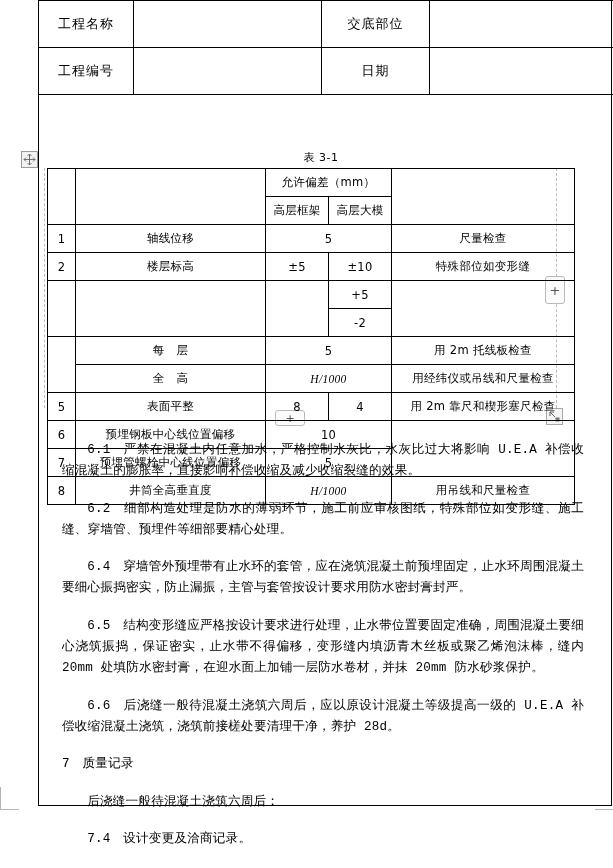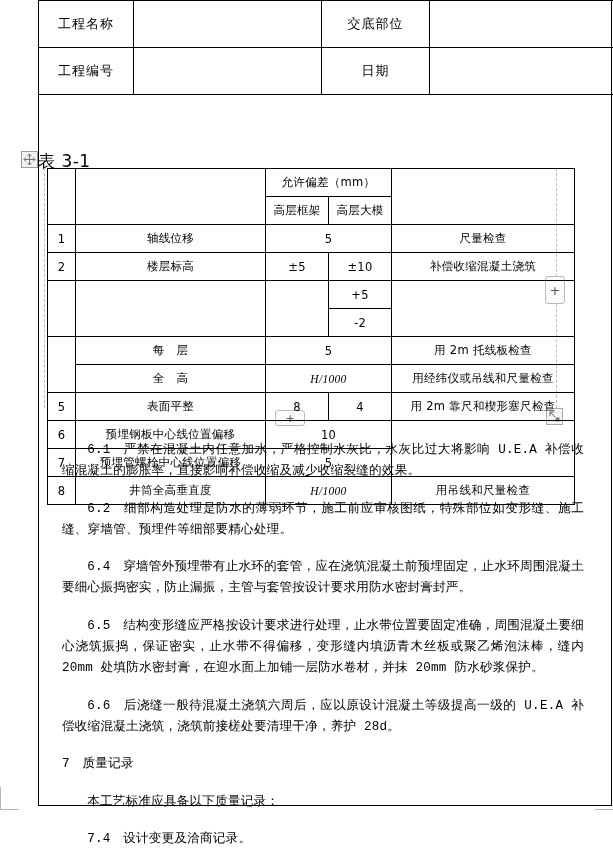--- a/index.html
+++ b/index.html
@@ -60,22 +60,22 @@
   #header-table .c2 { width: 185px; }
   #header-table .c3 { width: 105px; margin-top: 34px; }
   #header-table .c4 { width: 192px; }
 
   
   #table-caption {
     position: absolute;
     left: 38px;
     top: 150px;
     width: 566px;
-    text-align: left;
-    font-size: 17px;
+    text-align: center;
+    font-size: 11px;
     letter-spacing: .5px;
   }
 
   
   #table-move-handle {
     position: absolute;
     left: 21px;
     top: 151px;
     width: 17px;
     height: 17px;
@@ -266,21 +266,21 @@
     <td>轴线位移</td>
     <td colspan="2">5</td>
     <td>尺量检查</td>
   </tr>
 
   <tr>
     <td>2</td>
     <td>楼层标高</td>
     <td>±5</td>
     <td>±10</td>
-    <td>补偿收缩混凝土浇筑</td>
+    <td>特殊部位如变形缝</td>
   </tr>
 
   <tr>
     <td rowspan="2" class="tall"></td>
     <td rowspan="2" class="tall"></td>
     <td rowspan="2" class="tall"></td>
     <td>+5</td>
     <td rowspan="2" class="tall"></td>
   </tr>
   <tr>
@@ -329,15 +329,15 @@
 </tbody>
   </table>
 
 <div id="body-text">
   <p>6.1　严禁在混凝土内任意加水，严格控制水灰比，水灰比过大将影响 U.E.A 补偿收缩混凝土的膨胀率，直接影响补偿收缩及减少收缩裂缝的效果。</p>
   <p>6.2　细部构造处理是防水的薄弱环节，施工前应审核图纸，特殊部位如变形缝、施工缝、穿墙管、预埋件等细部要精心处理。</p>
   <p>6.4　穿墙管外预埋带有止水环的套管，应在浇筑混凝土前预埋固定，止水环周围混凝土要细心振捣密实，防止漏振，主管与套管按设计要求用防水密封膏封严。</p>
   <p>6.5　结构变形缝应严格按设计要求进行处理，止水带位置要固定准确，周围混凝土要细心浇筑振捣，保证密实，止水带不得偏移，变形缝内填沥青木丝板或聚乙烯泡沫棒，缝内 20mm 处填防水密封膏，在迎水面上加铺一层防水卷材，并抹 20mm 防水砂浆保护。</p>
   <p>6.6　后浇缝一般待混凝土浇筑六周后，应以原设计混凝土等级提高一级的 U.E.A 补偿收缩混凝土浇筑，浇筑前接槎处要清理干净，养护 28d。</p>
   <p class="sec-head">7　质量记录</p>
-  <p class="sub">本工艺标准应具备以下质量记录：</p>
+  <p class="sub">后浇缝一般待混凝土浇筑六周后：</p>
   <p class="sub">7.4　设计变更及洽商记录。</p>
 </div>
 
 </body></html>

